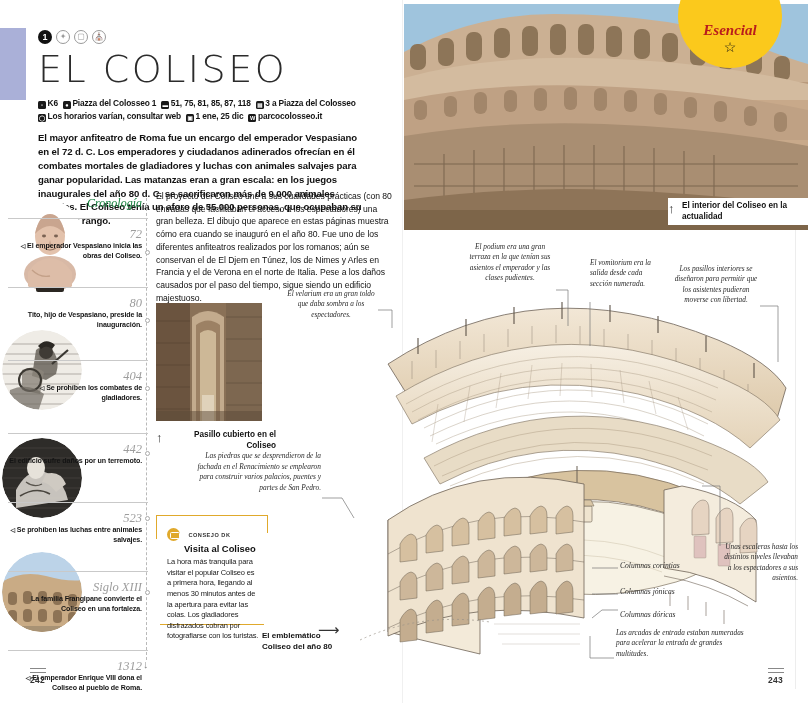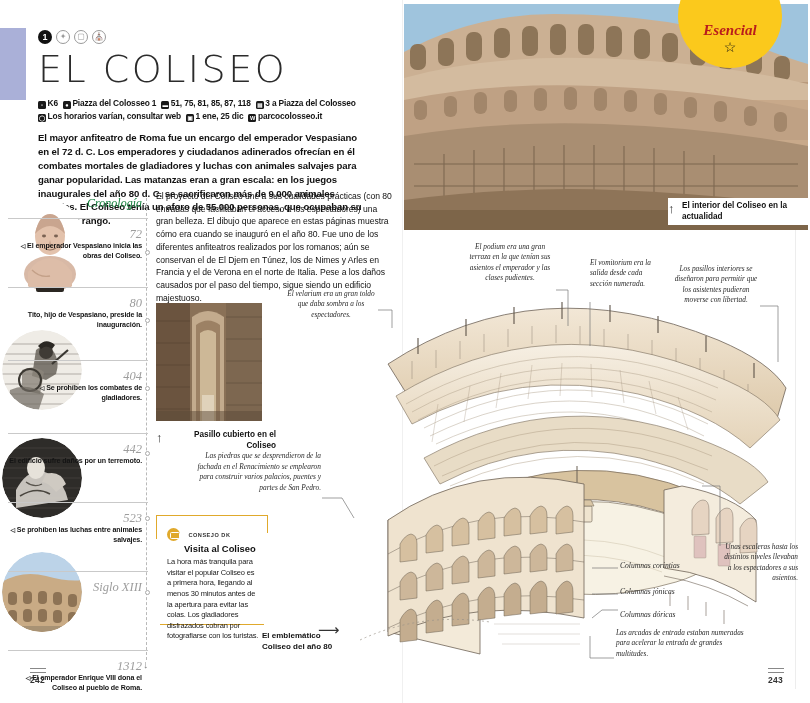--- a/index.html
+++ b/index.html
@@ -288,20 +288,21 @@
       <div class="tl-desc">El edificio sufre daños por un terremoto.</div>
     </div>
 
     <div class="tl-item" style="height:62px">
       <div class="tl-year">523</div>
       <div class="tl-desc"><span class="ar">◁</span> <span>Se prohíben las luchas entre animales salvajes.</span></div>
     </div>
 
     <div class="tl-item" style="height:72px">
       <div class="tl-year">Siglo XIII</div>
+      <div class="tl-desc">La familia Frangipane convierte el Coliseo en una fortaleza.</div>
     </div>
 
     <div class="tl-item" style="height:62px">
       <div class="tl-year">1312</div>
       <div class="tl-desc"><span class="ar">◁</span> <span>El emperador Enrique VIII dona el Coliseo al pueblo de Roma.</span></div>
     </div>
   </div>
 
   <div class="body-col">
     <p>El proyecto del Coliseo une a sus cualidades prácticas (con 80 entradas que facilitaban el acceso a los espectadores) una gran belleza. El dibujo que aparece en estas páginas muestra cómo era cuando se inauguró en el año 80. Fue uno de los diferentes anfiteatros realizados por los romanos; aún se conservan el de El Djem en Túnez, los de Nimes y Arles en Francia y el de Verona en el norte de Italia. Pese a los daños causados por el paso del tiempo, sigue siendo un edificio majestuoso.</p>

